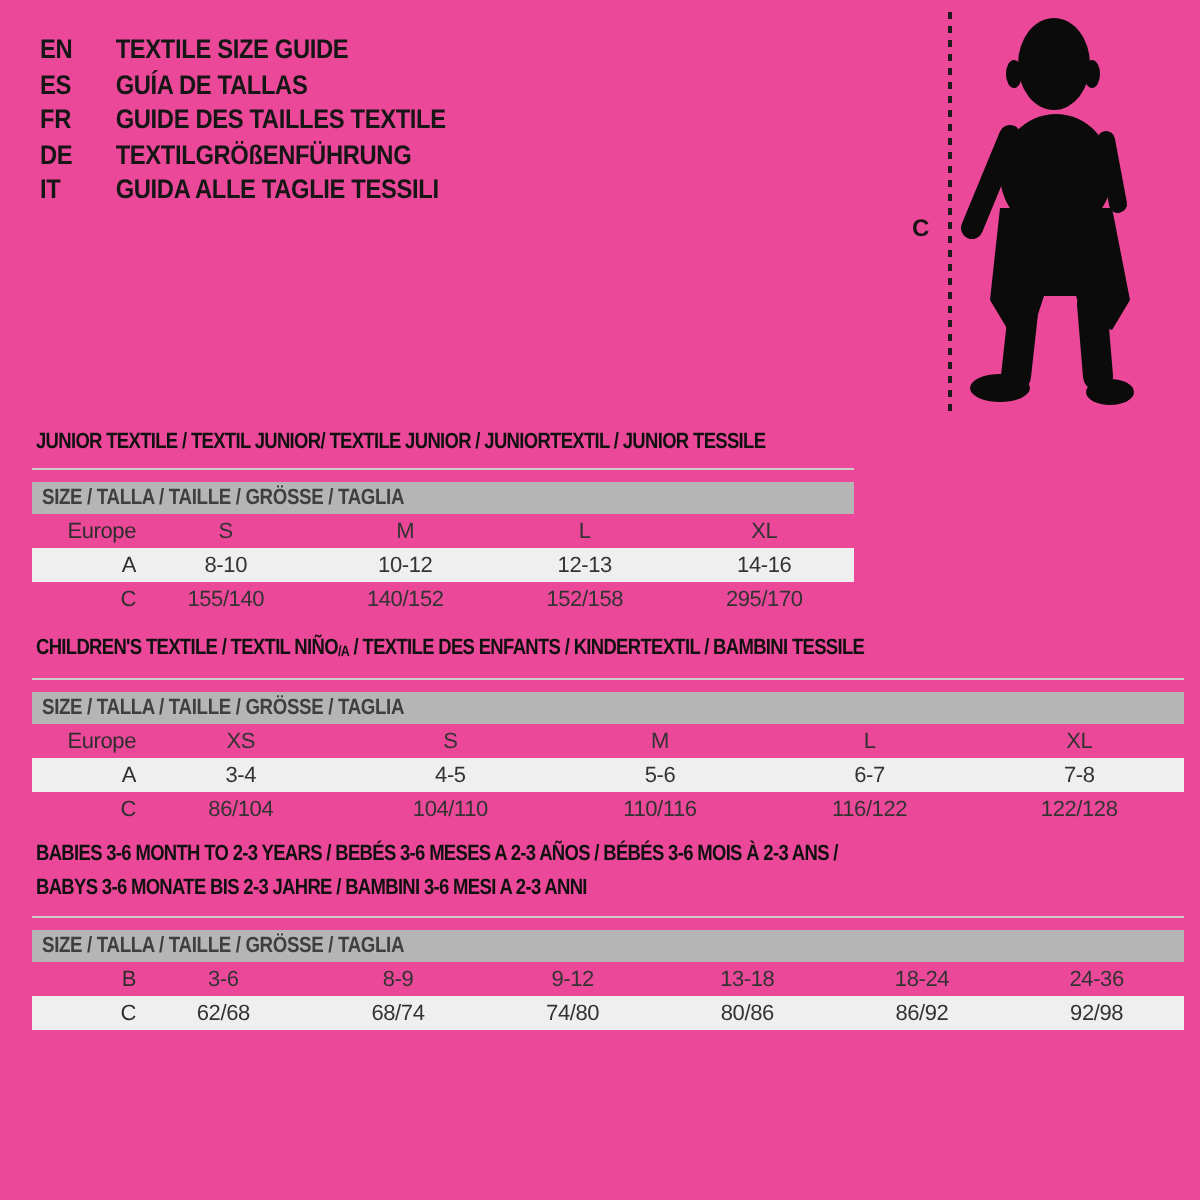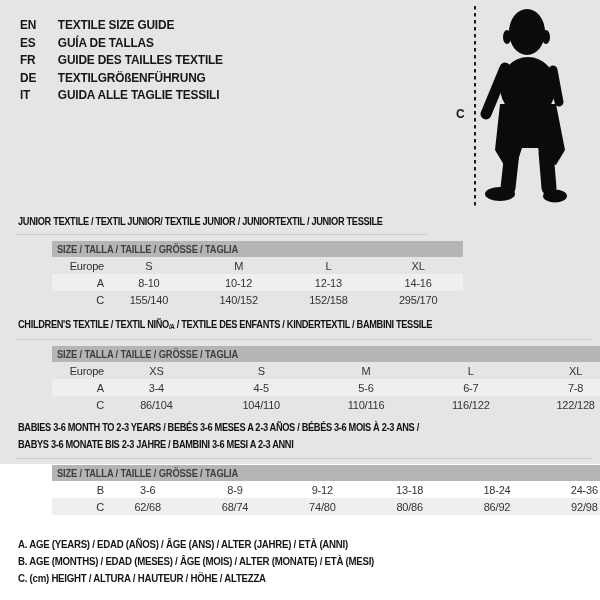--- a/index.html
+++ b/index.html
@@ -1,21 +1,21 @@
 <!DOCTYPE html>
 <html><head>
 <meta charset="utf-8">
 <style>
   html,body{margin:0;padding:0;}
   body{
     width:600px;height:600px;background:#ffffff;
     font-family:"Liberation Sans", sans-serif;color:#111111;
     position:relative;overflow:hidden;
   }
-  .page{position:absolute;left:0;top:0;width:600px;height:464px;background:#e5e5e5;}
+  .page{position:absolute;left:0;top:0;width:600px;height:600px;background:#ec4899;}
 
   
   .lang-header{position:absolute;left:20px;top:16px;transform:scaleX(0.88);transform-origin:0 0;}
   .lang-row{height:17.5px;line-height:17.5px;font-weight:700;font-size:13.5px;letter-spacing:-0.2px;white-space:nowrap;color:#161616;}
   .lang-code{display:inline-block;width:43px;}
 
   
   .figure-area{position:absolute;left:452px;top:4px;width:125px;height:208px;}
   .height-label{position:absolute;left:456px;top:107px;font-size:12px;font-weight:700;color:#161616;}
 
@@ -25,21 +25,21 @@
   #children-title{left:18px;top:318px;}
   #babies-title{left:18px;top:419px;}
   #babies-title .title-line{height:16.5px;line-height:16.5px;white-space:nowrap;}
   .sub{font-size:7.5px;vertical-align:-1px;}
 
   
   .table-wrap{position:absolute;border-top:1px solid #cccccc;padding-top:6px;background:transparent;}
   #junior-table{left:16px;top:234px;width:411px;}
   #children-table{left:16px;top:339px;width:576px;}
   #babies-table{left:16px;top:458px;width:576px;}
-  table{border-collapse:collapse;width:100%;table-layout:fixed;margin-left:36px;}
+  table{border-collapse:collapse;width:100%;table-layout:fixed;}
   td{font-size:11px;color:#333333;text-align:center;height:17px;padding:0;letter-spacing:-0.2px;overflow:hidden;white-space:nowrap;}
   td.row-label{text-align:right;padding-left:5px;color:#2e2e2e;}
   tr.bar td{background:#b5b5b5;color:#3f3f3f;text-align:left;height:16px;padding-left:5px;font-weight:700;}
   tr.bar .bar-text{display:inline-block;transform:scaleX(0.85);transform-origin:0 50%;white-space:nowrap;font-size:11px;}
   tr.alt td{background:#efefef;}
 
   
   .footnotes{position:absolute;left:18px;top:536px;}
   .footnote{height:17px;line-height:17px;font-size:11px;font-weight:700;letter-spacing:-0.3px;white-space:nowrap;transform:scaleX(0.88);transform-origin:0 50%;color:#161616;}
 </style>
@@ -200,19 +200,14 @@
         <td>68/74</td>
         <td>74/80</td>
         <td>80/86</td>
         <td>86/92</td>
         <td>92/98</td>
       </tr>
     </tbody>
       </table>
   </div>
 
-  <div class="footnotes">
-    <div class="footnote">A. AGE (YEARS) / EDAD (AÑOS) / ÂGE (ANS) / ALTER (JAHRE) / ETÀ (ANNI)</div>
-    <div class="footnote">B. AGE (MONTHS) / EDAD (MESES) / ÂGE (MOIS) / ALTER (MONATE) / ETÀ (MESI)</div>
-    <div class="footnote">C. (cm) HEIGHT / ALTURA / HAUTEUR / HÖHE / ALTEZZA</div>
-  </div>
 
 </div>
 
 </body></html>

